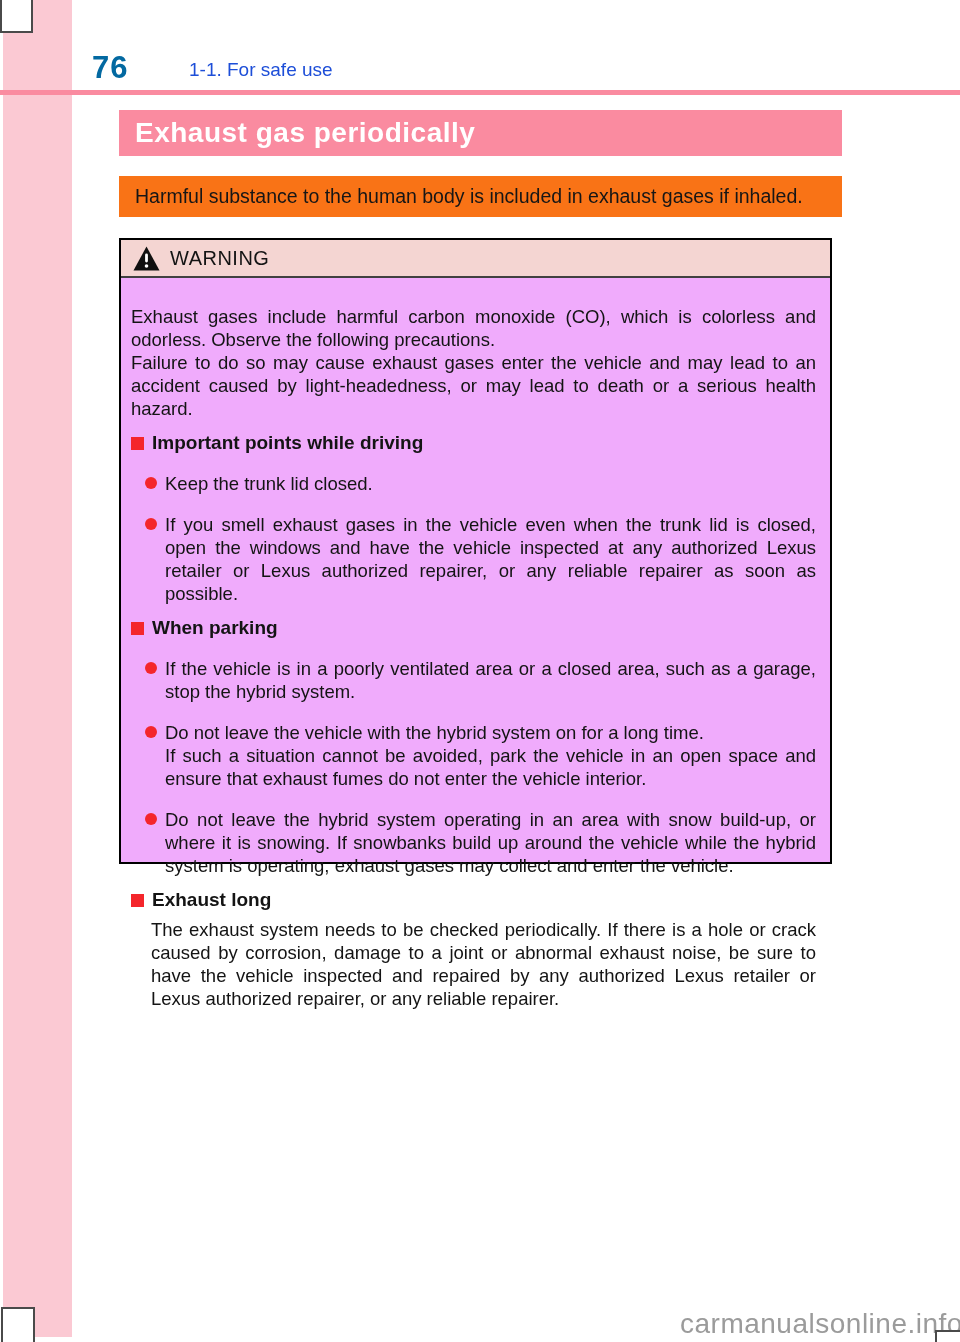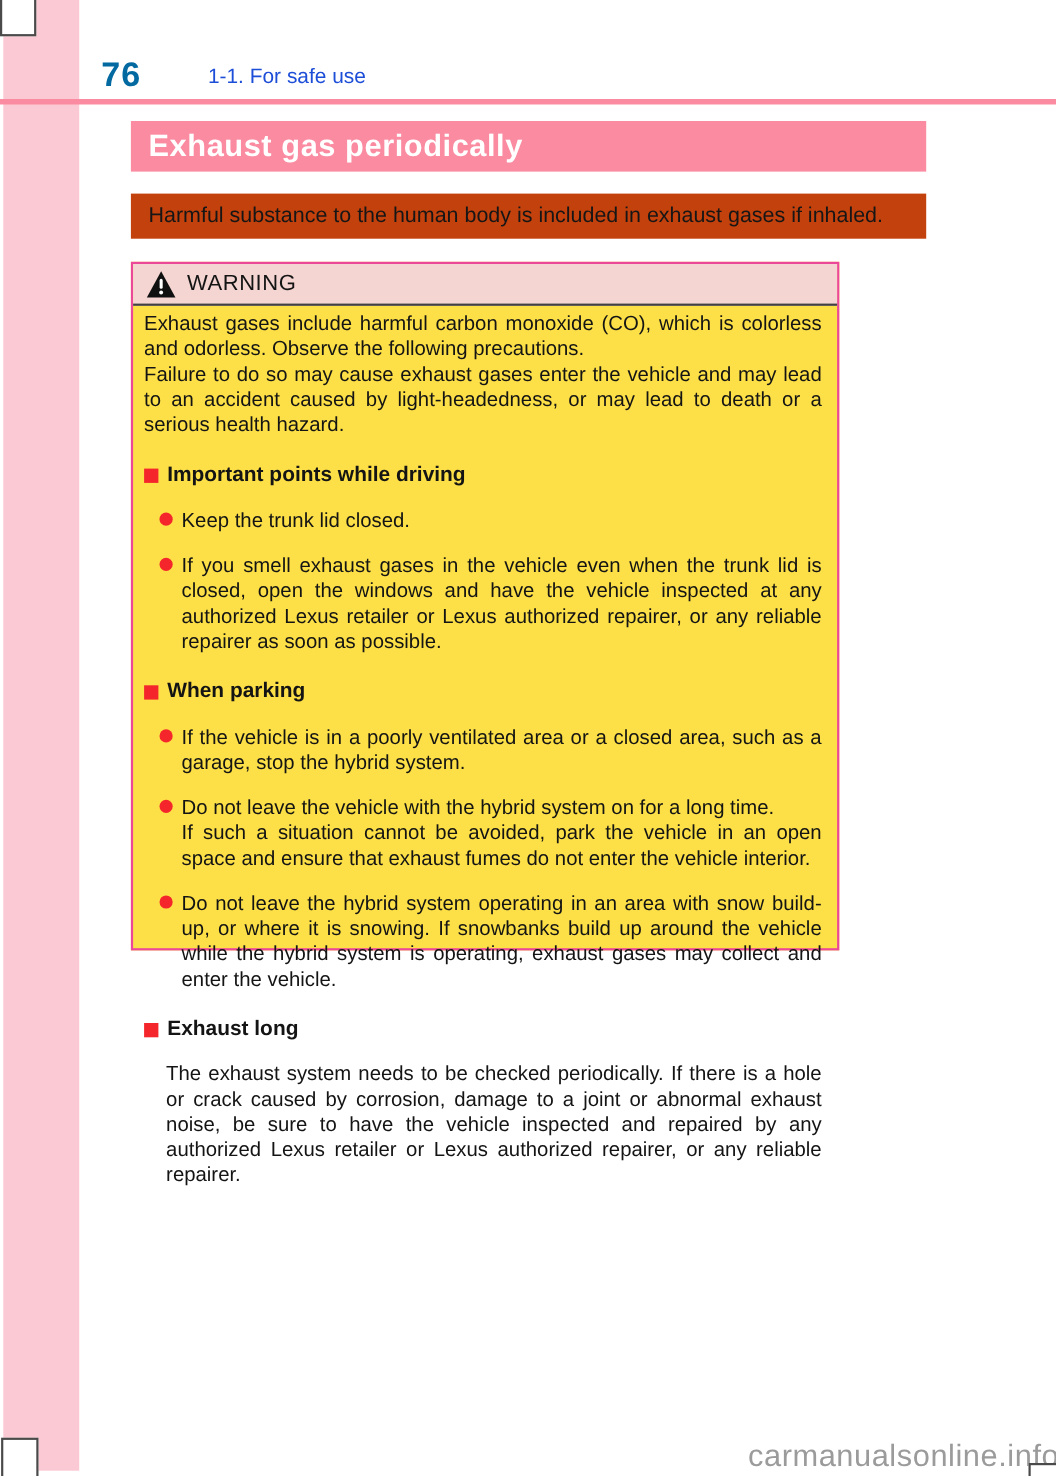--- a/index.html
+++ b/index.html
@@ -16,36 +16,36 @@
   .crop.br{left:935px;top:1330px;width:35px;height:20px;}
   
   .page-num{position:absolute;left:92px;top:50px;font-size:31px;font-weight:bold;letter-spacing:1px;color:#0369a1;}
   .chapter{position:absolute;left:189px;top:59px;font-size:19px;color:#1d4ed8;}
   .head-rule{position:absolute;left:0;top:90px;width:960px;height:5px;background:#fa8ba0;}
   
   .banner{position:absolute;left:119px;top:110px;width:723px;height:46px;background:#fa8ba0;
           display:flex;align-items:center;box-sizing:border-box;padding-left:16px;}
   .banner .t{color:#ffffff;font-size:28px;font-weight:bold;letter-spacing:.5px;}
   
-  .summary{position:absolute;left:119px;top:176px;width:723px;height:41px;background:#c2410c;
+  .summary{position:absolute;left:119px;top:176px;width:723px;height:41px;background:#f97316;
            display:flex;align-items:center;box-sizing:border-box;padding-left:16px;}
   .summary .t{font-size:19.5px;color:#161616;white-space:nowrap;}
   
-  .warnbox{position:absolute;left:119px;top:238px;width:644px;height:626px;
-           border:2px solid #ec4899;box-sizing:border-box;background:#fde047;}
+  .warnbox{position:absolute;left:119px;top:238px;width:713px;height:626px;
+           border:2px solid #000000;box-sizing:border-box;background:#f0abfc;}
   .warnhead{height:36px;background:#f4d5d2;border-bottom:2px solid #414141;
             display:flex;align-items:center;padding-left:12px;}
   .warnhead .lbl{font-size:20px;color:#141414;margin-left:10px;letter-spacing:.5px;}
-  .warnbody{padding:4px 14px 0 10px;font-size:18.5px;line-height:23px;color:#141414;}
+  .warnbody{padding:27px 14px 0 10px;font-size:18.5px;line-height:23px;color:#141414;}
   .warnbody p{margin:0;text-align:justify;}
-  .sec-head{display:flex;align-items:baseline;margin-top:23px;font-weight:bold;font-size:19px;}
+  .sec-head{display:flex;align-items:baseline;margin-top:11px;font-weight:bold;font-size:19px;}
   .sq{width:13px;height:13px;background:#f4262b;flex:0 0 13px;align-self:center;margin-right:8px;margin-top:1px;}
   .bullet{position:relative;margin-top:18px;padding-left:34px;text-align:justify;}
   .bullet .dot{position:absolute;left:14px;top:5px;width:12px;height:12px;border-radius:50%;background:#f4262b;}
-  .plain-par{margin-top:17px;padding-left:20px;text-align:justify;}
+  .plain-par{margin-top:7px;padding-left:20px;text-align:justify;}
   
   .watermark{position:absolute;left:680px;top:1308px;font-size:28px;color:#9b9b9b;letter-spacing:.5px;}
 </style>
 </head>
 <body>
 
 <div class="page">
 
   <div class="edge-bar"></div>
 

